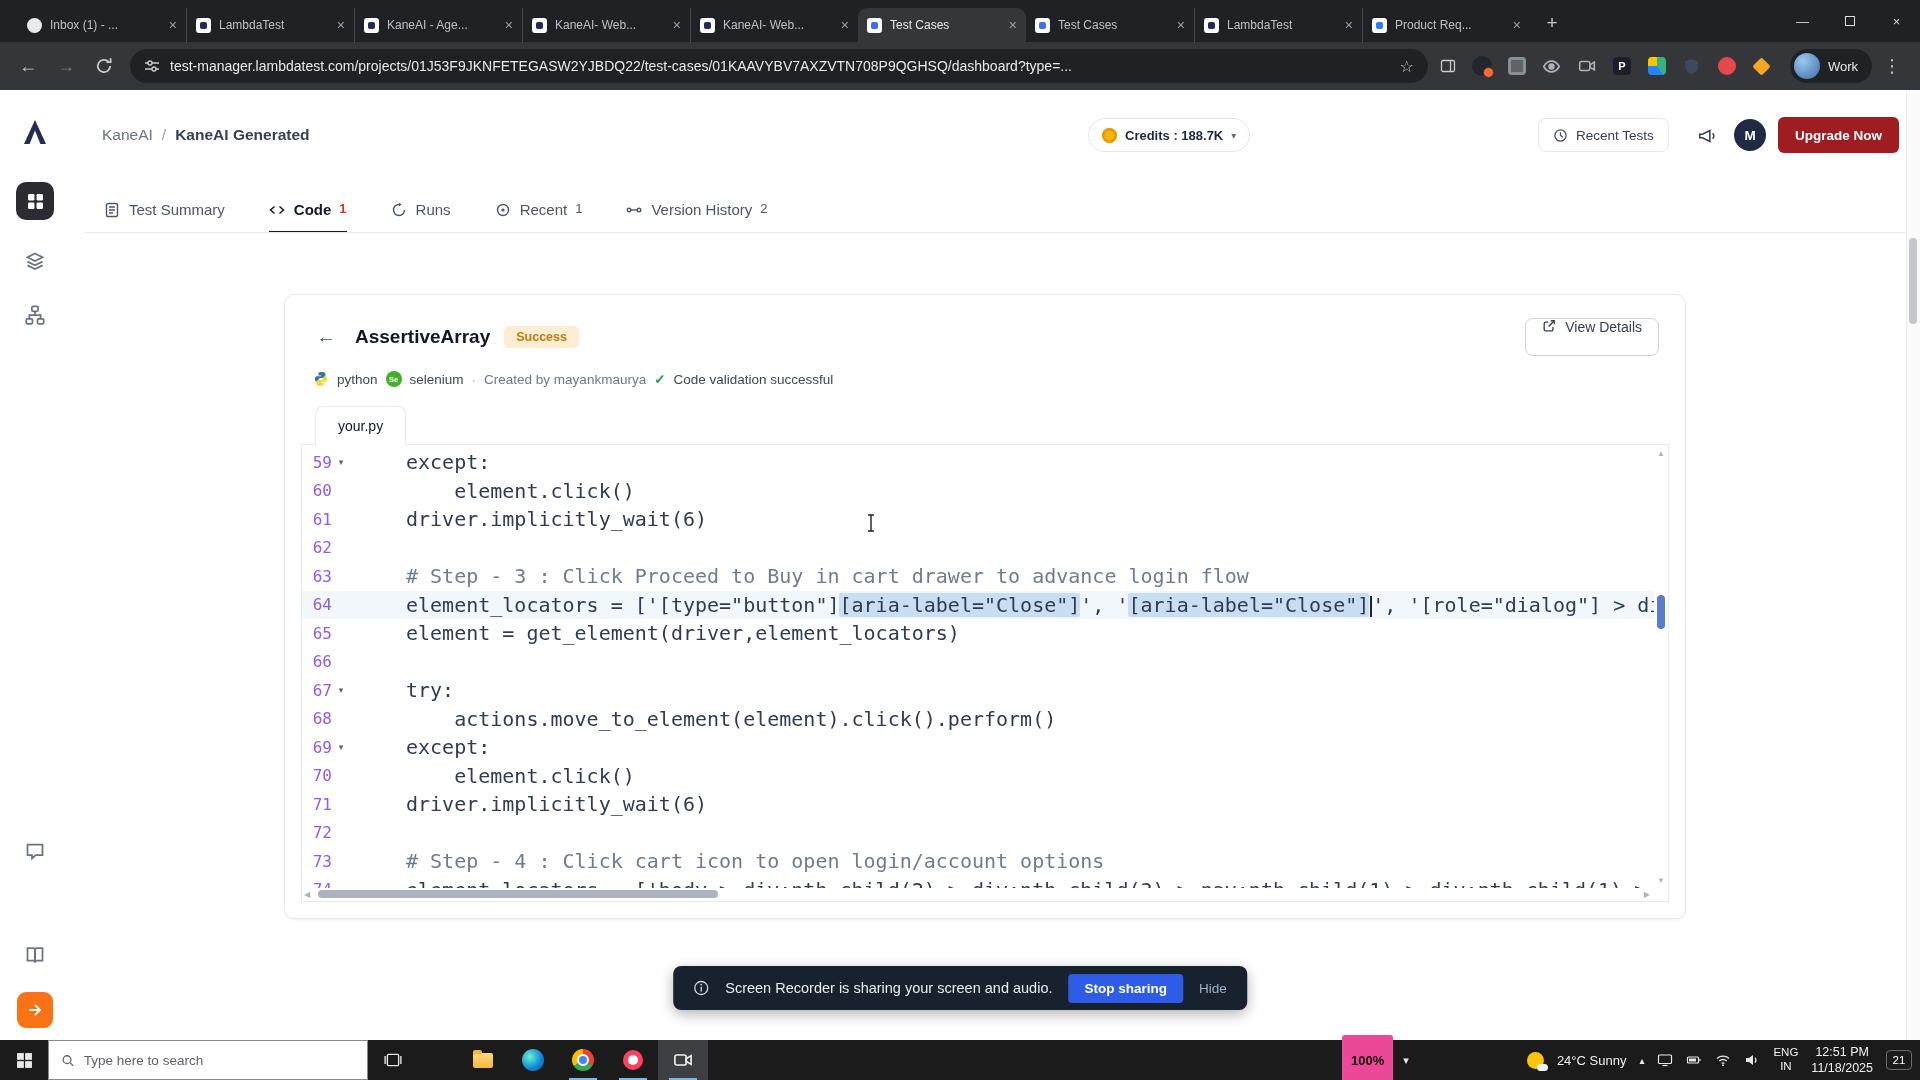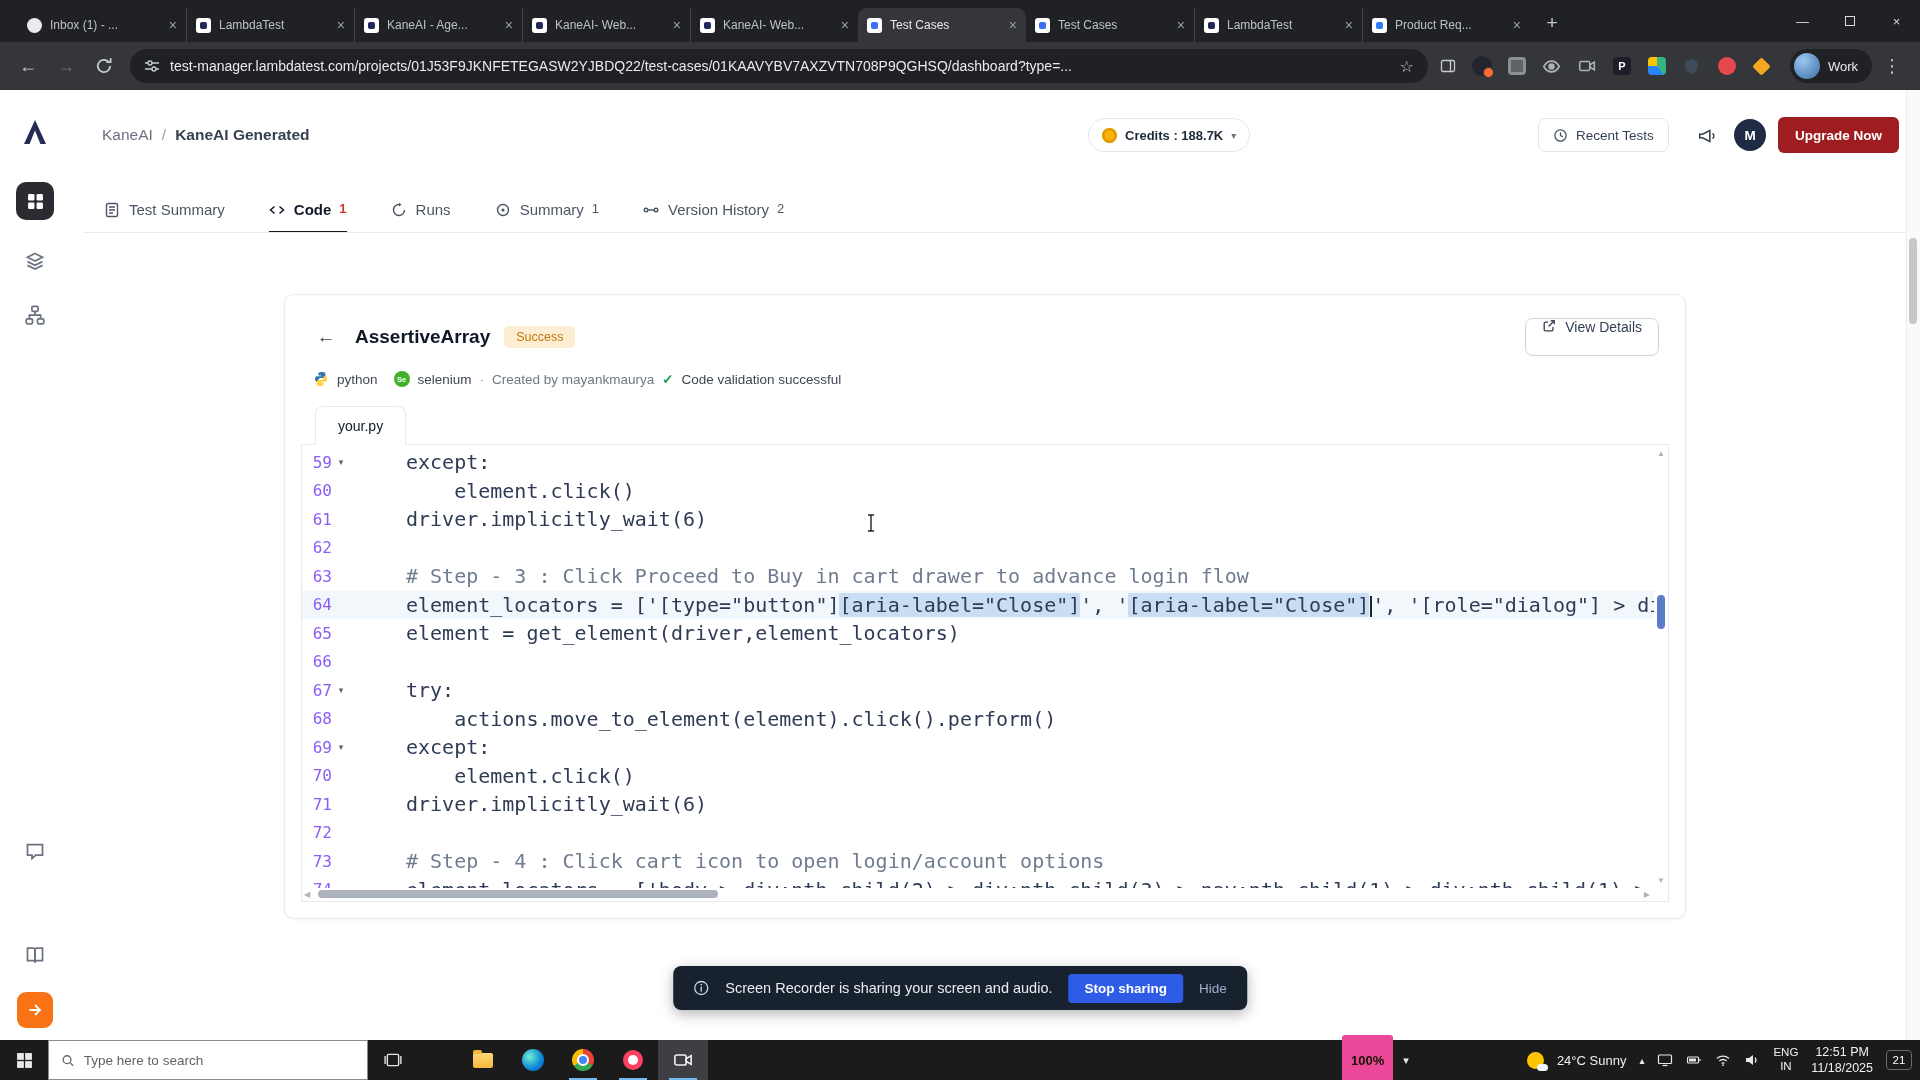--- a/index.html
+++ b/index.html
@@ -69,26 +69,26 @@
   .navtab.active .navicon{color:#111827}
   .navcount{margin-left:-1px;font-size:13px;color:#4b5563;position:relative;top:-1px}
   .navtab.active .navcount{color:#d6342c}
   .tabs-border{position:absolute;left:84px;right:14px;top:142px;height:1px;background:#e8eaee}
 
   
   .card{position:absolute;left:284px;top:204px;width:1402px;height:625px;border:1px solid #e8eaee;border-radius:10px;background:#fff;box-shadow:0 1px 3px rgba(16,24,40,.05)}
   .card-head{position:absolute;top:22px;left:26px;right:26px;height:40px;display:flex;align-items:center;gap:14px}
   .backbtn{width:30px;height:30px;display:flex;align-items:center;justify-content:center;font-size:19px;color:#374151}
   .card-title{font-size:19px;font-weight:600;color:#101828}
-  .badge{background:#fcedd3;color:#c27a0e;border-radius:5px;padding:4px 12px;font-size:12.5px;font-weight:400}
+  .badge{background:#fcedd3;color:#c27a0e;border-radius:5px;padding:4px 12px;font-size:12.5px;font-weight:700}
   .viewbtn{margin-left:auto;height:38px;padding:0 16px;border:1px solid #d0d5dd;border-radius:8px;display:flex;align-items:flex-start;gap:9px;font-size:14px;color:#344054;font-weight:500;background:#fff}
   .card-meta{position:absolute;top:73px;left:28px;height:22px;display:flex;align-items:center;gap:8px;font-size:13.5px}
   .metatxt{color:#3f4754}.metagray{color:#707886}.metadot{color:#98a2b3}
   .metacheck{color:#18a058;font-weight:bold}
-  .seicon{width:16px;height:16px;border-radius:50%;background:#43b02a;color:#fff;font-size:7.5px;font-weight:bold;display:flex;align-items:center;justify-content:center;margin-left:8px}
+  .seicon{width:16px;height:16px;border-radius:50%;background:#43b02a;color:#fff;font-size:7.5px;font-weight:bold;display:flex;align-items:center;justify-content:center;margin-left:0}
   .filetab{position:absolute;top:111px;left:30px;height:39px;padding:0 22px;border:1px solid #e8eaee;border-bottom:none;border-radius:8px 8px 0 0;background:#fff;font-size:14px;color:#101828;display:flex;align-items:center;z-index:2}
 
   
   .editor{position:absolute;left:16px;right:16px;top:149px;bottom:16px;border:1px solid #e8eaee;background:#fff;overflow:hidden}
   .codelines{position:absolute;top:3px;left:0;right:14px;bottom:13px;overflow:hidden}
   .cline{height:28.5px;display:flex;align-items:center}
   .cline.active{background:#f2f7fc}
   .ln{width:30px;text-align:right;color:#8b5cf6;font-family:"DejaVu Sans Mono",monospace;font-size:16px;flex:none}
   .foldc{width:18px;text-align:center;color:#5b6570;font-size:9px;flex:none}
   .ct{padding-left:56px;white-space:pre;font-family:"DejaVu Sans Mono",monospace;font-size:20px;color:#2f3b55}
@@ -395,21 +395,21 @@
           </span>
           <span class="navlabel">Runs</span>
         </div>
         <div class="navtab">
           <span class="navicon">
             <svg width="16" height="16" viewBox="0 0 16 16" fill="none" stroke="currentColor" stroke-width="1.4">
               <circle cx="8" cy="8" r="5.5"></circle>
               <circle cx="8" cy="8" r="1.6" fill="currentColor" stroke="none"></circle>
             </svg>
           </span>
-          <span class="navlabel">Summary</span>
+          <span class="navlabel">Recent</span>
           <span class="navcount">1</span>
         </div>
         <div class="navtab">
           <span class="navicon">
             <svg width="16" height="16" viewBox="0 0 16 16" fill="none" stroke="currentColor" stroke-width="1.4">
               <circle cx="3" cy="8" r="1.8"></circle>
               <circle cx="13" cy="8" r="1.8"></circle>
               <path d="M4.8 8h6.4"></path>
             </svg>
           </span>

